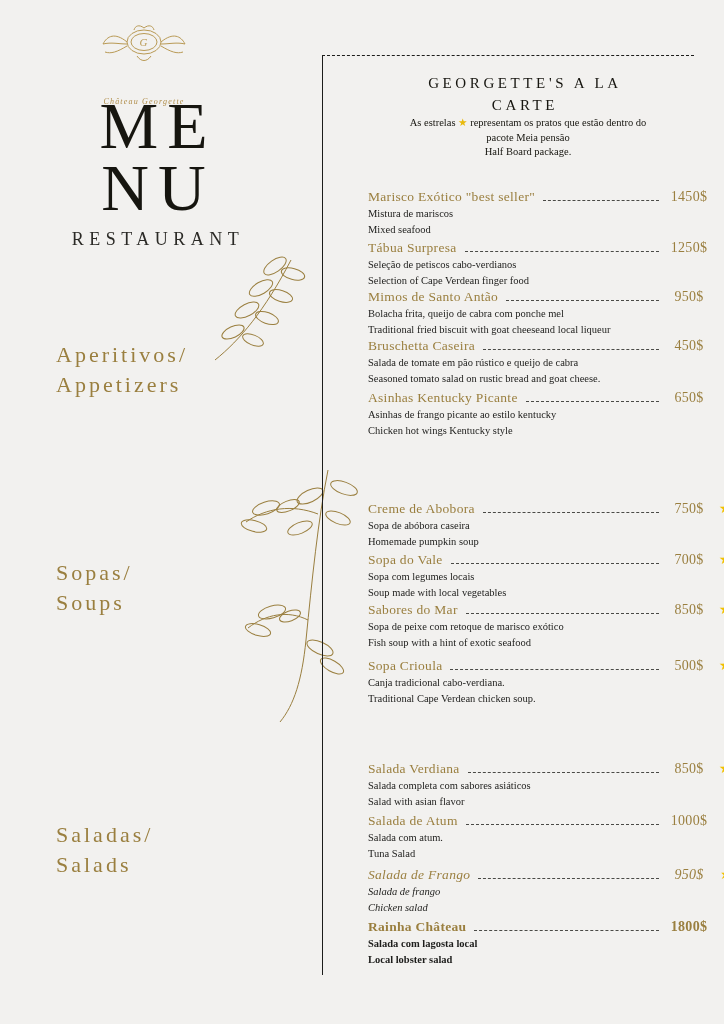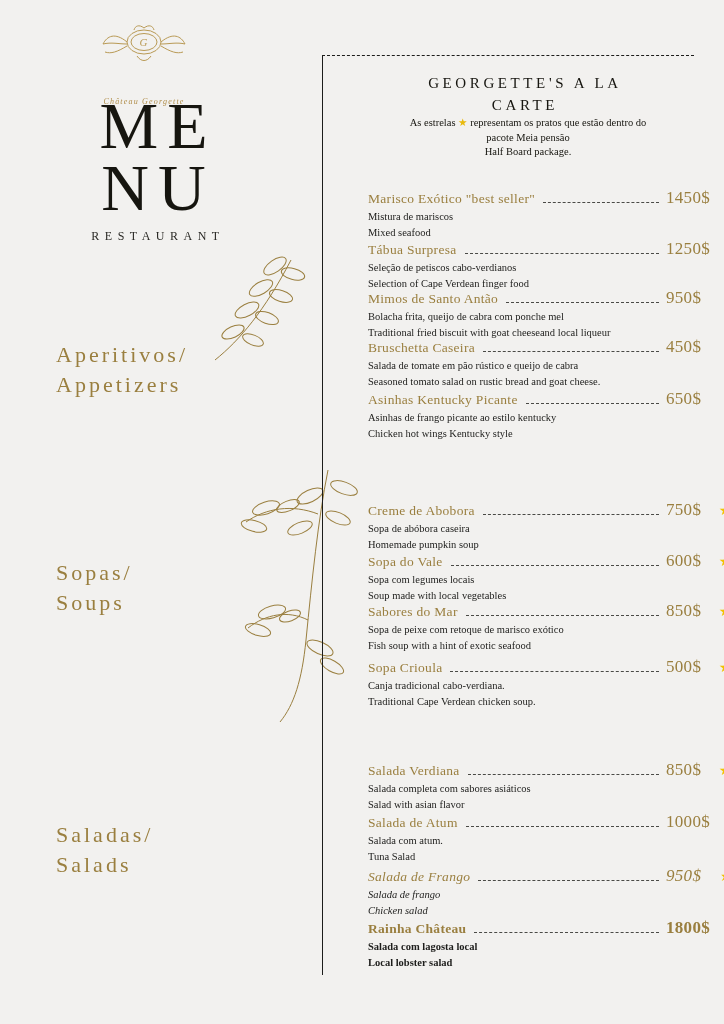--- a/index.html
+++ b/index.html
@@ -63,21 +63,21 @@
   .menu-word .line1,
   .menu-word .line2 {
     font-family: "Liberation Serif", serif;
     font-size: 66px;
     line-height: 62px;
     letter-spacing: 9px;
     font-weight: 400;
     color: #16150f;
   }
   .menu-word .restaurant {
-    font-size: 12px;
+    font-size: 18px;
     letter-spacing: 5.5px;
     color: #2b2a26;
     margin-top: 10px;
   }
 
   .section-label {
     position: absolute;
     font-family: "Liberation Serif", serif;
     color: #9a7f3f;
     font-size: 22px;
@@ -166,25 +166,25 @@
     letter-spacing: 0.3px;
     font-family: "Liberation Serif", serif;
   }
   .leader {
     flex: 1 1 auto;
     border-bottom: 1px dashed #4a4a46;
     margin: 0 7px 4px 8px;
     height: 8px;
   }
   .item-price {
-    font-size: 17px;
+    font-size: 14px;
     color: #9a7f3f;
     letter-spacing: 0.3px;
     min-width: 46px;
-    text-align: left;
+    text-align: center;
   }
   .star-badge {
     color: #f2c100;
     font-size: 14px;
     margin-left: 6px;
     width: 14px;
     display: inline-block;
     text-align: center;
   }
   .star-badge.hidden { visibility: hidden; }
@@ -357,21 +357,21 @@
             <span class="item-price">750$</span>
             <span class="star-badge">★</span>
           </div>
           <div class="desc">Sopa de abóbora caseira</div>
           <div class="desc">Homemade pumpkin soup</div>
         </div>
         <div class="item" style="top: 551px;">
           <div class="item-head">
             <span class="item-name">Sopa do Vale</span>
             <span class="leader"></span>
-            <span class="item-price">600$</span>
+            <span class="item-price">700$</span>
             <span class="star-badge">★</span>
           </div>
           <div class="desc">Sopa com legumes locais</div>
           <div class="desc">Soup made with local vegetables</div>
         </div>
         <div class="item" style="top: 601px;">
           <div class="item-head">
             <span class="item-name">Sabores do Mar</span>
             <span class="leader"></span>
             <span class="item-price">850$</span>

